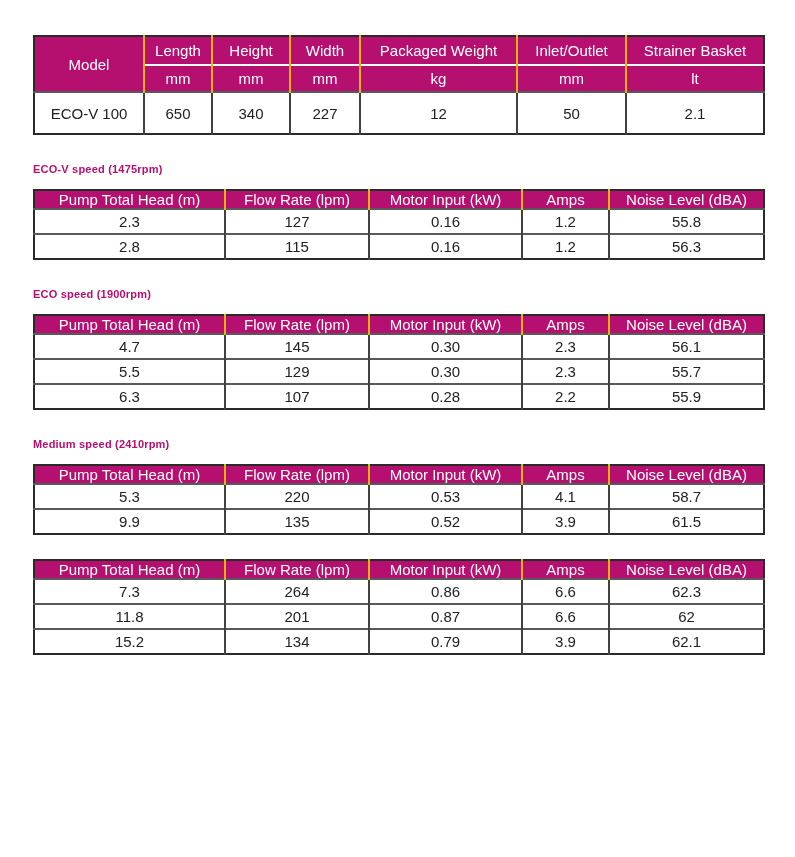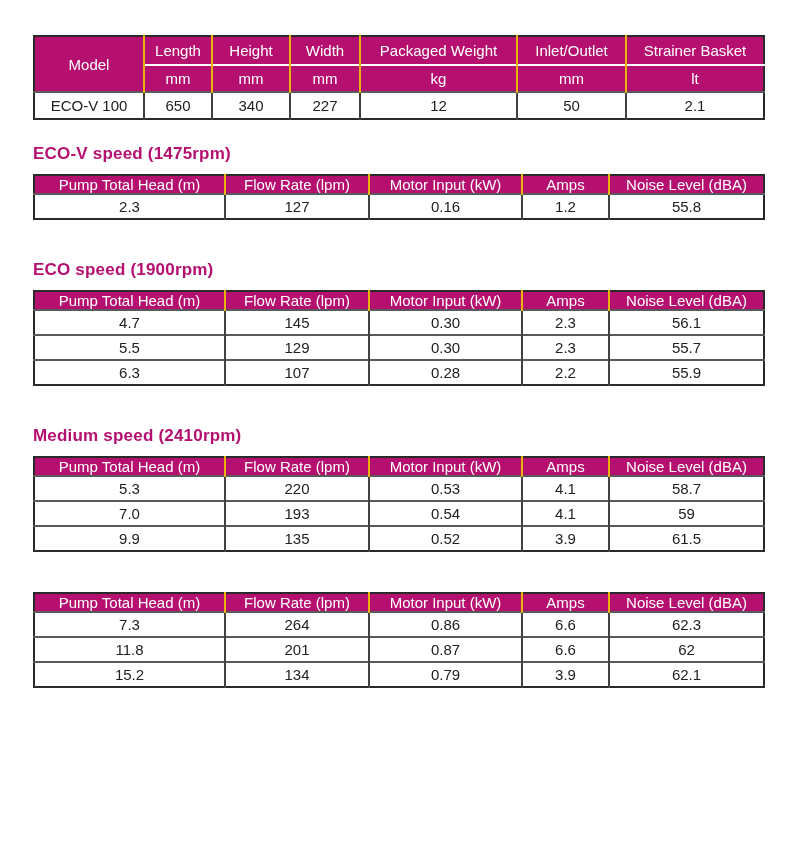--- a/index.html
+++ b/index.html
@@ -46,29 +46,29 @@
     color: var(--body-text);
     padding: 0 2px;
     border-left: 2px solid var(--grid-v);
     border-top: 2px solid var(--grid-h);
     background: #ffffff;
   }
   td:first-child { border-left: none; }
   
   .spec-table thead tr.names th { height: 29px; }
   .spec-table thead tr.units th { height: 27px; text-align: center; }
-  .spec-table td { height: 27px; }
+  .spec-table td { height: 42px; }
   
   .speed-table th { height: 18px; }
   .speed-table td { height: 25px; }
-  .section { margin-top: 40px; }
+  .section { margin-top: 24px; }
   .section:first-of-type { margin-top: 24px; }
   .section-title {
     color: var(--accent);
-    font-size: 17px;
+    font-size: 11px;
     line-height: 20px;
     font-weight: bold;
     margin: 0 0 10px 0;
     letter-spacing: 0.2px;
   }
 </style>
 </head>
 <body>
 
 <div class="page">
@@ -136,20 +136,27 @@
             </tr>
       </thead>
       <tbody>
             <tr>
               <td>2.3</td>
               <td>127</td>
               <td>0.16</td>
               <td>1.2</td>
               <td>55.8</td>
             </tr>
+            <tr>
+              <td>2.8</td>
+              <td>115</td>
+              <td>0.16</td>
+              <td>1.2</td>
+              <td>56.3</td>
+            </tr>
           </tbody>
     </table>
   </div>
 
   <div class="section">
     <h2 class="section-title">ECO speed (1900rpm)</h2>
     <table class="speed-table">
       <colgroup>
         <col style="width:191px">
             <col style="width:144px">
@@ -213,27 +220,20 @@
       </thead>
       <tbody>
             <tr>
               <td>5.3</td>
               <td>220</td>
               <td>0.53</td>
               <td>4.1</td>
               <td>58.7</td>
             </tr>
             <tr>
-              <td>7.0</td>
-              <td>193</td>
-              <td>0.54</td>
-              <td>4.1</td>
-              <td>59</td>
-            </tr>
-            <tr>
               <td>9.9</td>
               <td>135</td>
               <td>0.52</td>
               <td>3.9</td>
               <td>61.5</td>
             </tr>
           </tbody>
     </table>
   </div>
 

